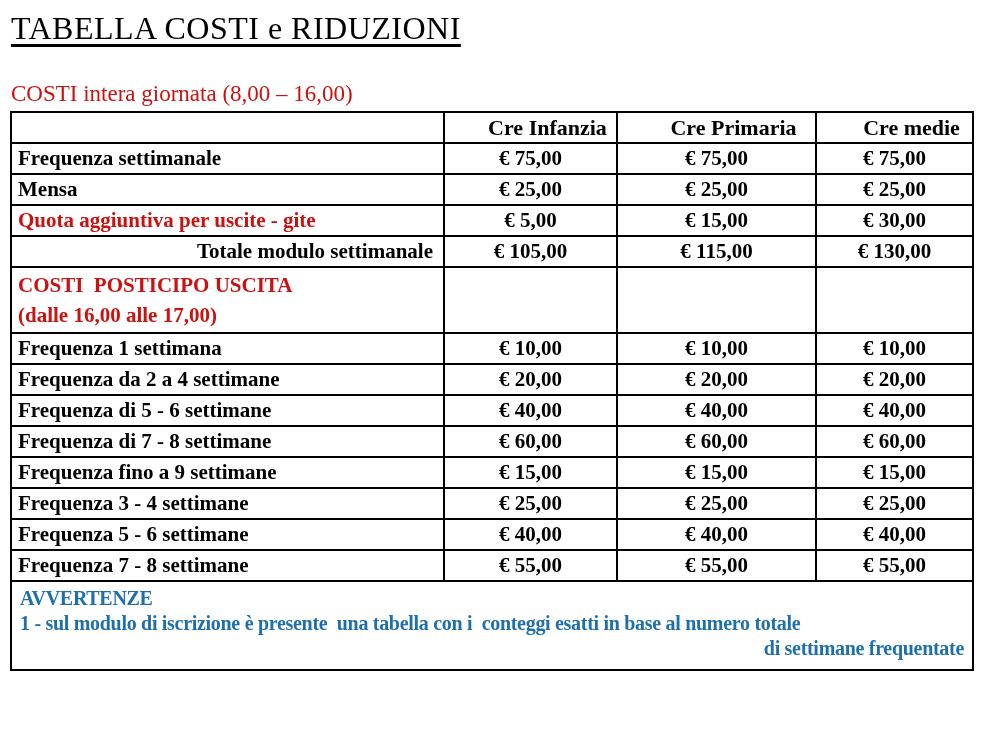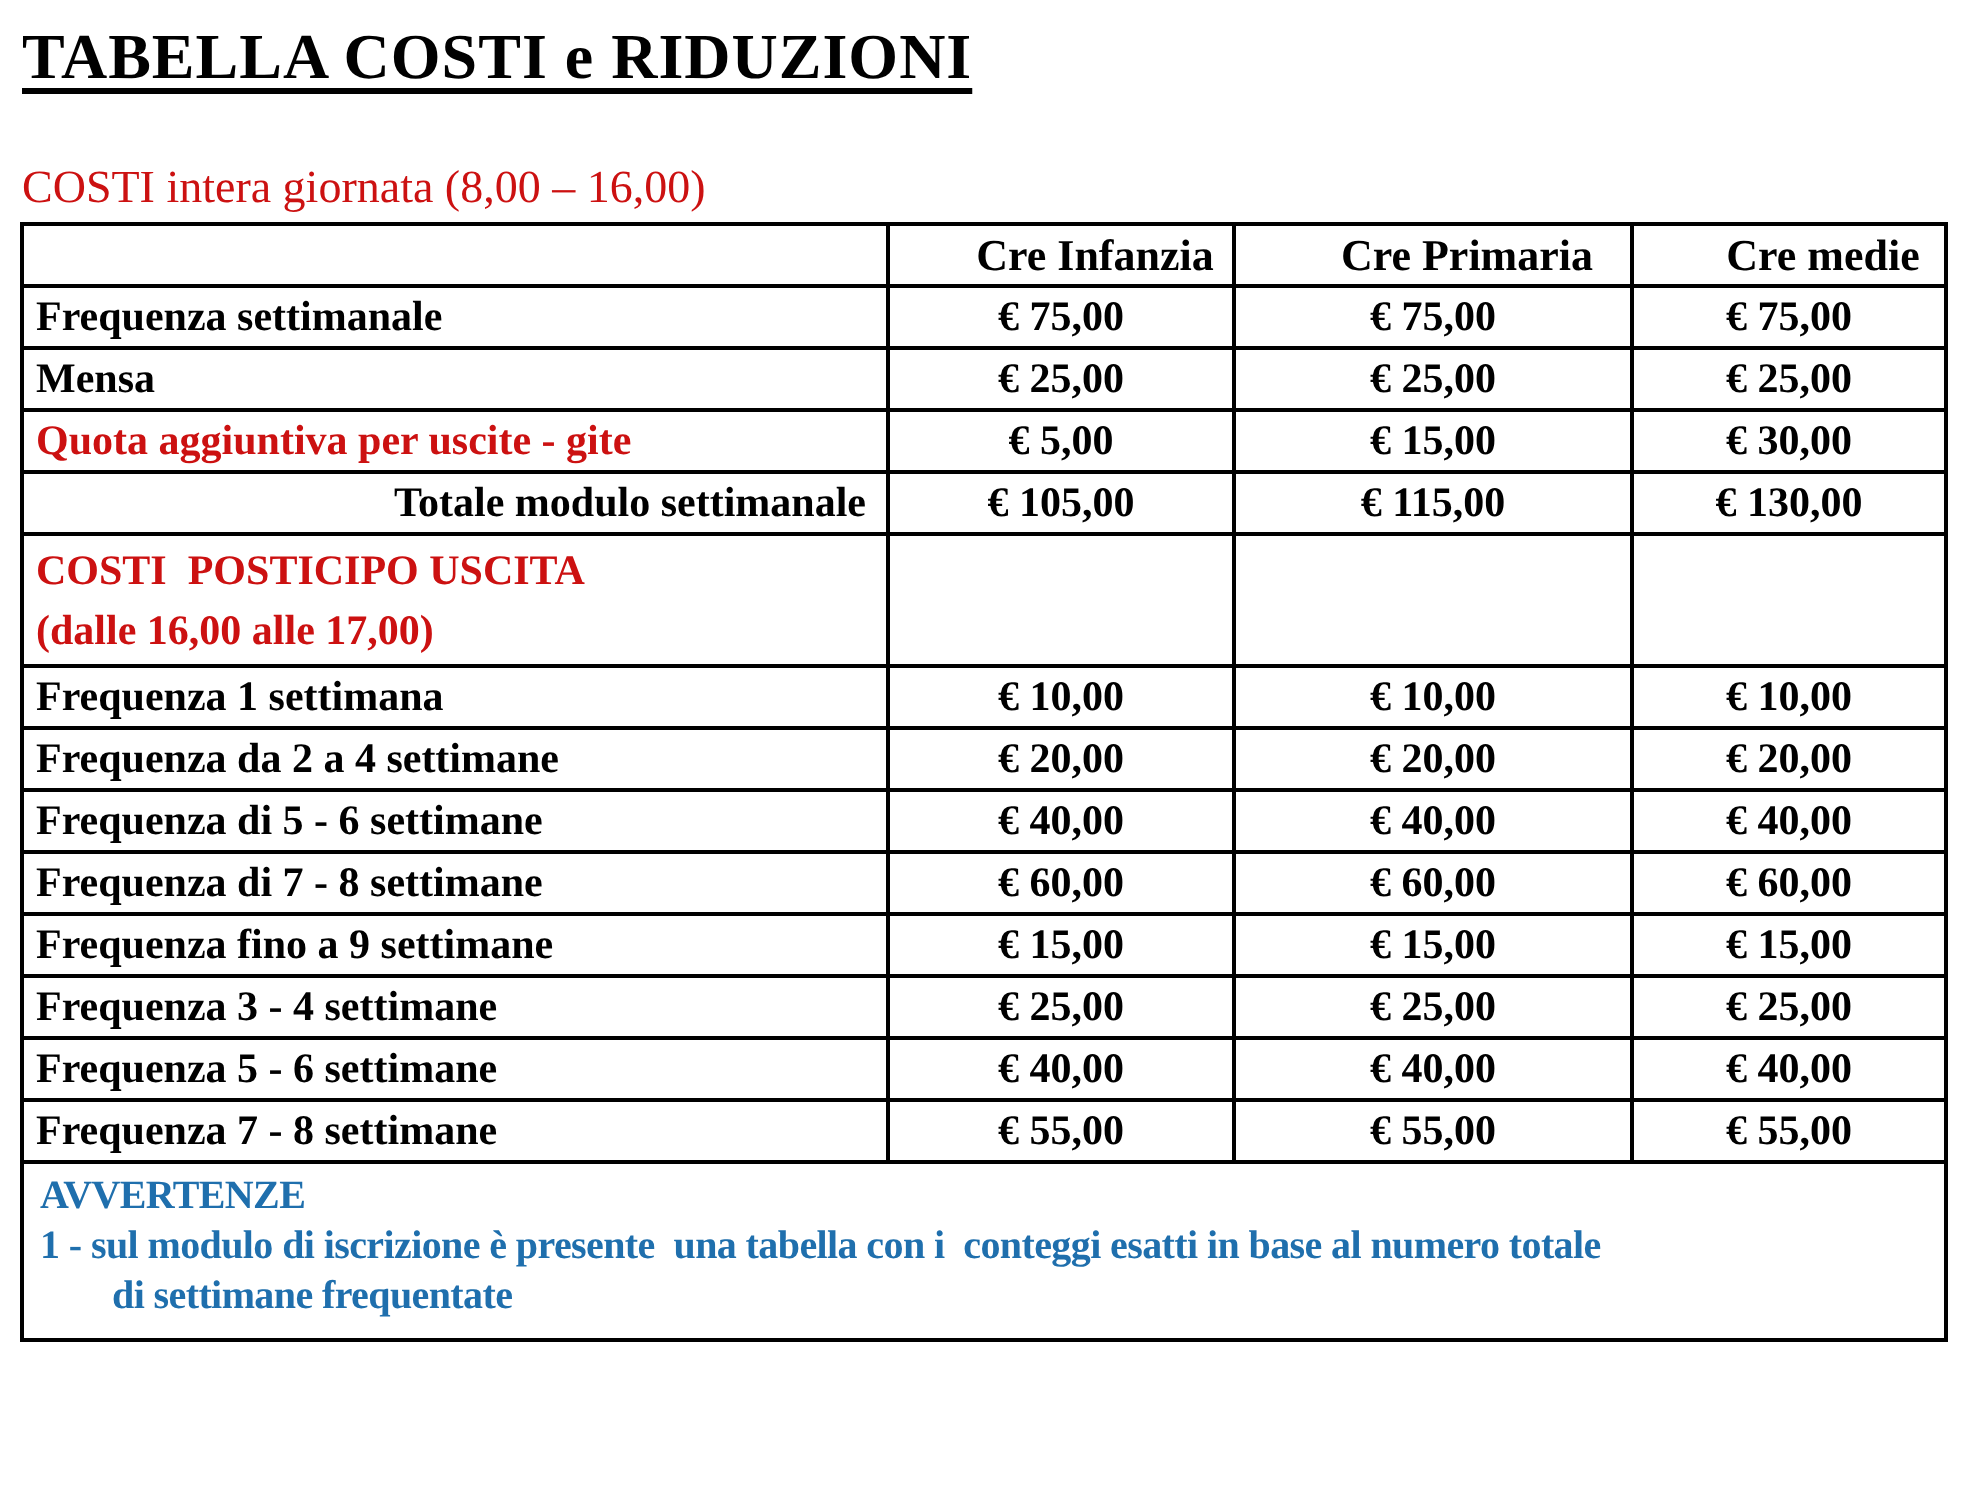--- a/index.html
+++ b/index.html
@@ -12,21 +12,21 @@
     height: 751px;
     font-family: "Liberation Serif", "DejaVu Serif", serif;
     color: #000;
     overflow: hidden;
   }
   .page {
     padding: 6px 10px 0 10px;
   }
   h1.title {
     font-size: 32px;
-    font-weight: bold;
+    font-weight: normal;
     margin: 4px 0 0 1px;
     letter-spacing: 0.5px;
     text-decoration: underline;
     text-decoration-thickness: 3px;
     text-underline-offset: 5px;
     color: #000;
   }
   h2.subtitle {
     font-size: 23px;
     font-weight: normal;
@@ -82,20 +82,21 @@
     line-height: 25px;
     padding: 4px 8px 8px 8px;
     letter-spacing: -0.3px;
     white-space: normal;
   }
   .f-line1 {
     white-space: pre-wrap;
   }
   .f-line2 {
     margin-left: 36px;
+    text-align: right;
   }
 </style>
 </head>
 <body>
 
 <div class="page">
 
   <h1 class="title">TABELLA COSTI e RIDUZIONI</h1>
 
   <h2 class="subtitle">COSTI intera giornata (8,00 – 16,00)</h2>

